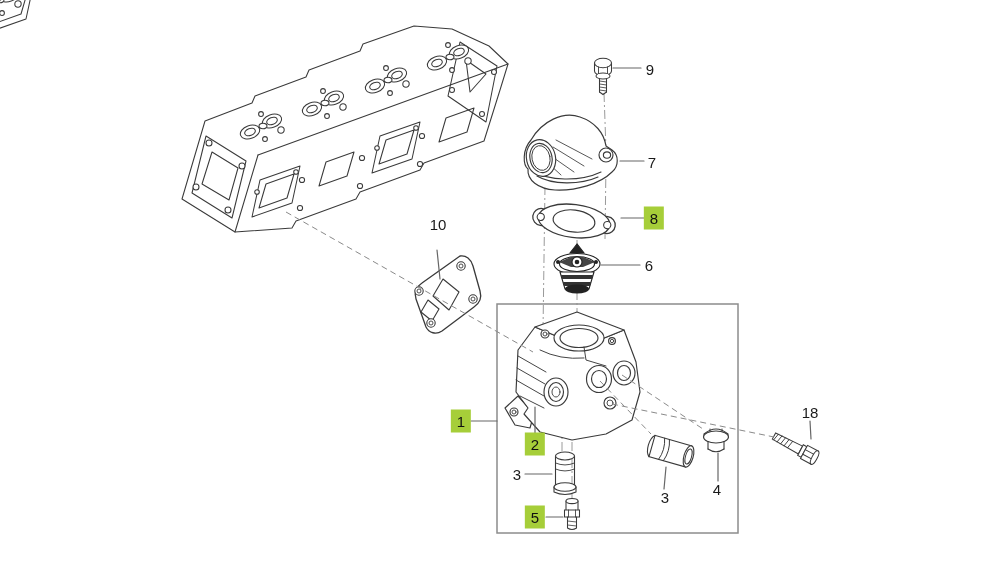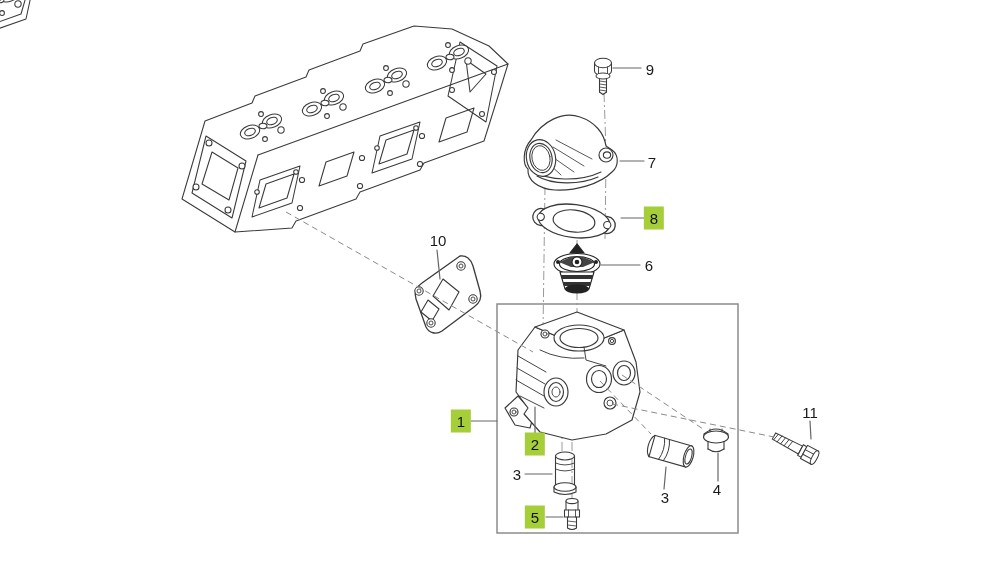--- a/index.html
+++ b/index.html
@@ -240,22 +240,22 @@
     <path d="M666,467 L664,489"></path>
     <path d="M718,453 L718,481"></path>
     <path d="M810,421 L811,439"></path>
   </g>
 </svg>
 
   <div class="callout" style="left:650px;top:69px">9</div>
   <div class="callout" style="left:652px;top:162px">7</div>
   <div class="callout hl" style="left:654px;top:218px">8</div>
   <div class="callout" style="left:649px;top:265px">6</div>
-  <div class="callout" style="left:438px;top:240px">10</div>
+  <div class="callout" style="left:438px;top:224px">10</div>
   <div class="callout hl" style="left:461px;top:421px">1</div>
   <div class="callout hl" style="left:535px;top:444px">2</div>
   <div class="callout" style="left:517px;top:474px">3</div>
   <div class="callout hl" style="left:535px;top:517px">5</div>
   <div class="callout" style="left:665px;top:497px">3</div>
   <div class="callout" style="left:717px;top:489px">4</div>
-  <div class="callout" style="left:810px;top:412px">11</div>
+  <div class="callout" style="left:810px;top:412px">18</div>
 
 </div>
 
 </body></html>

